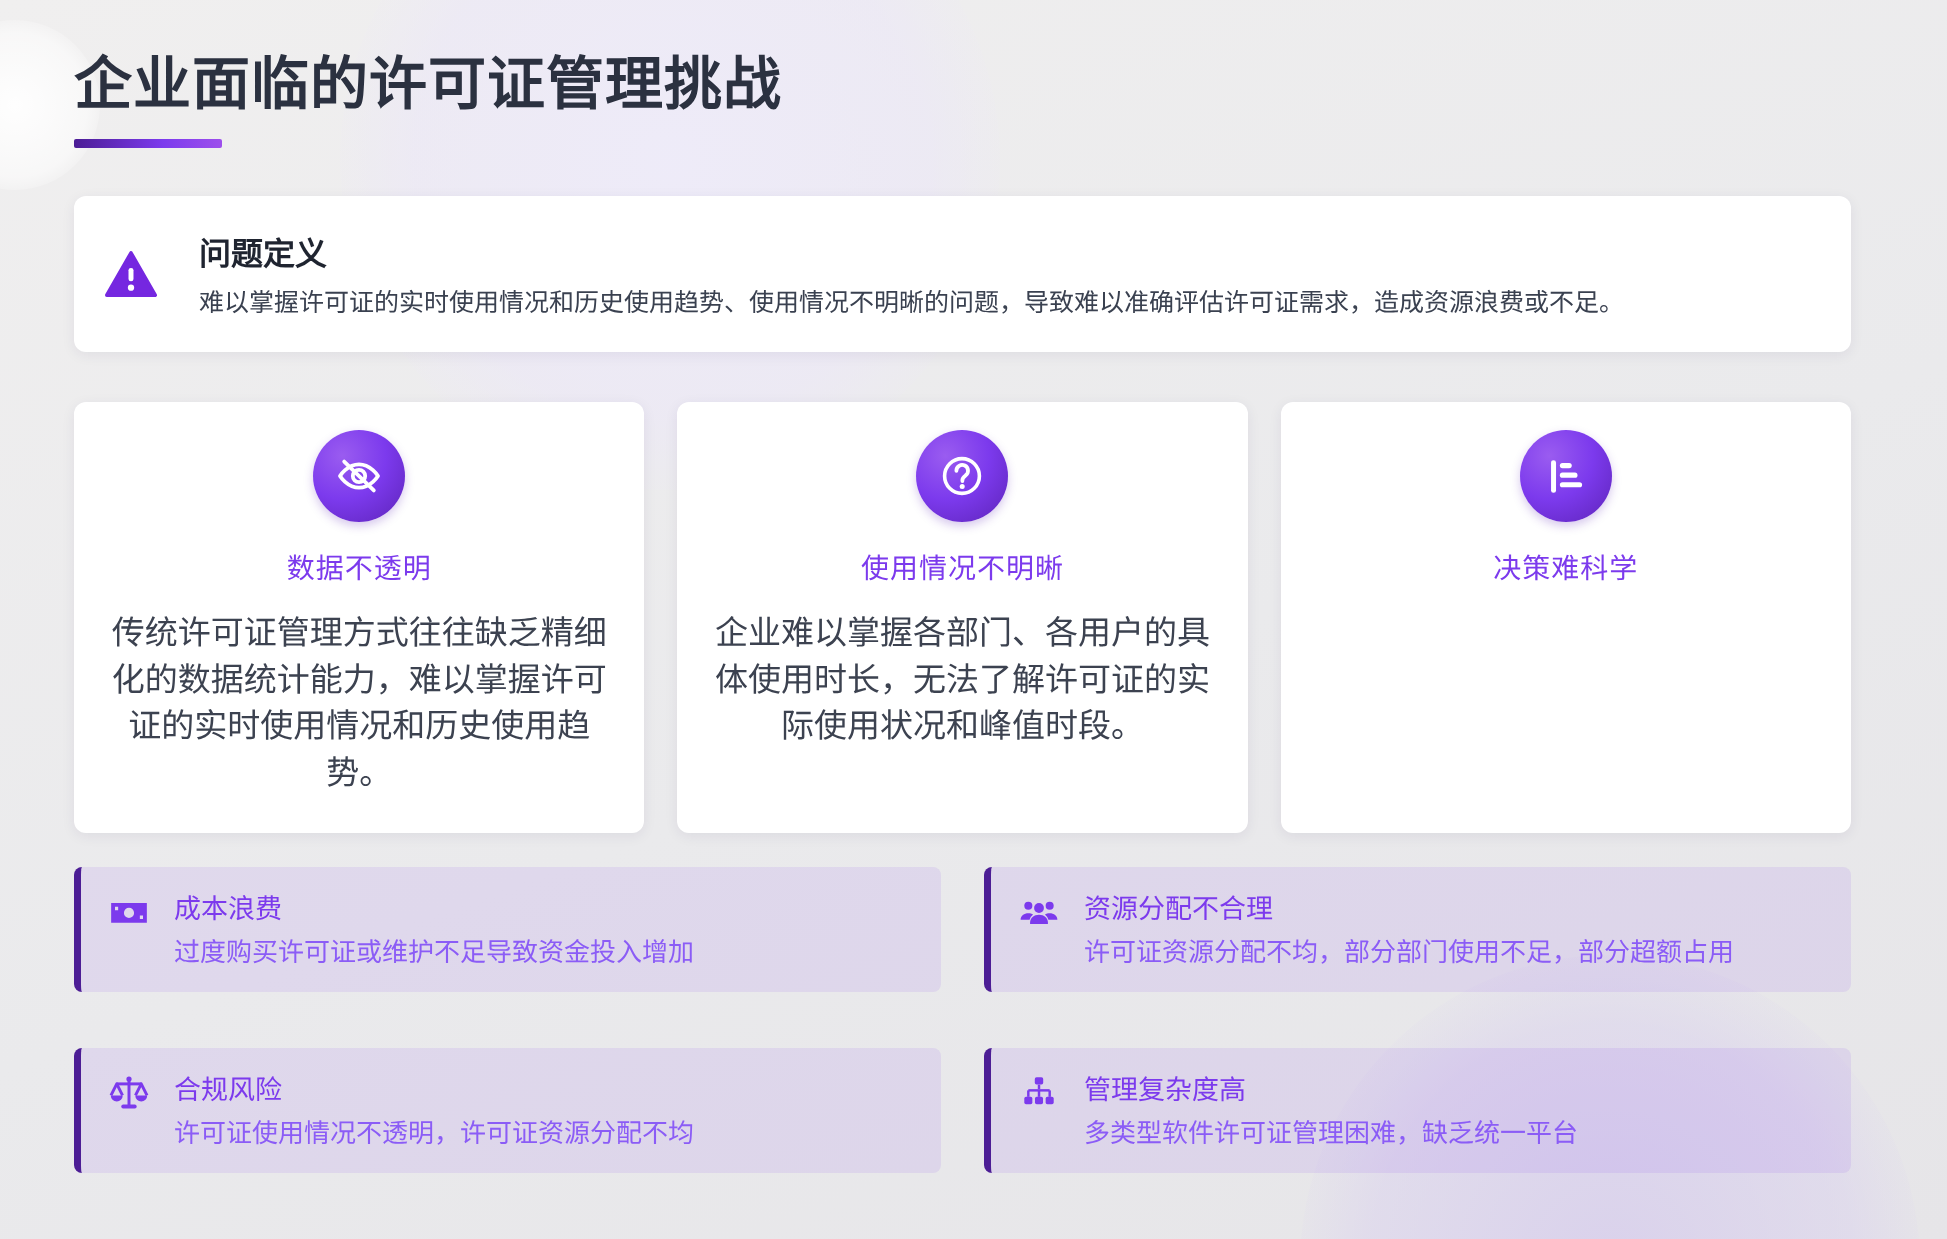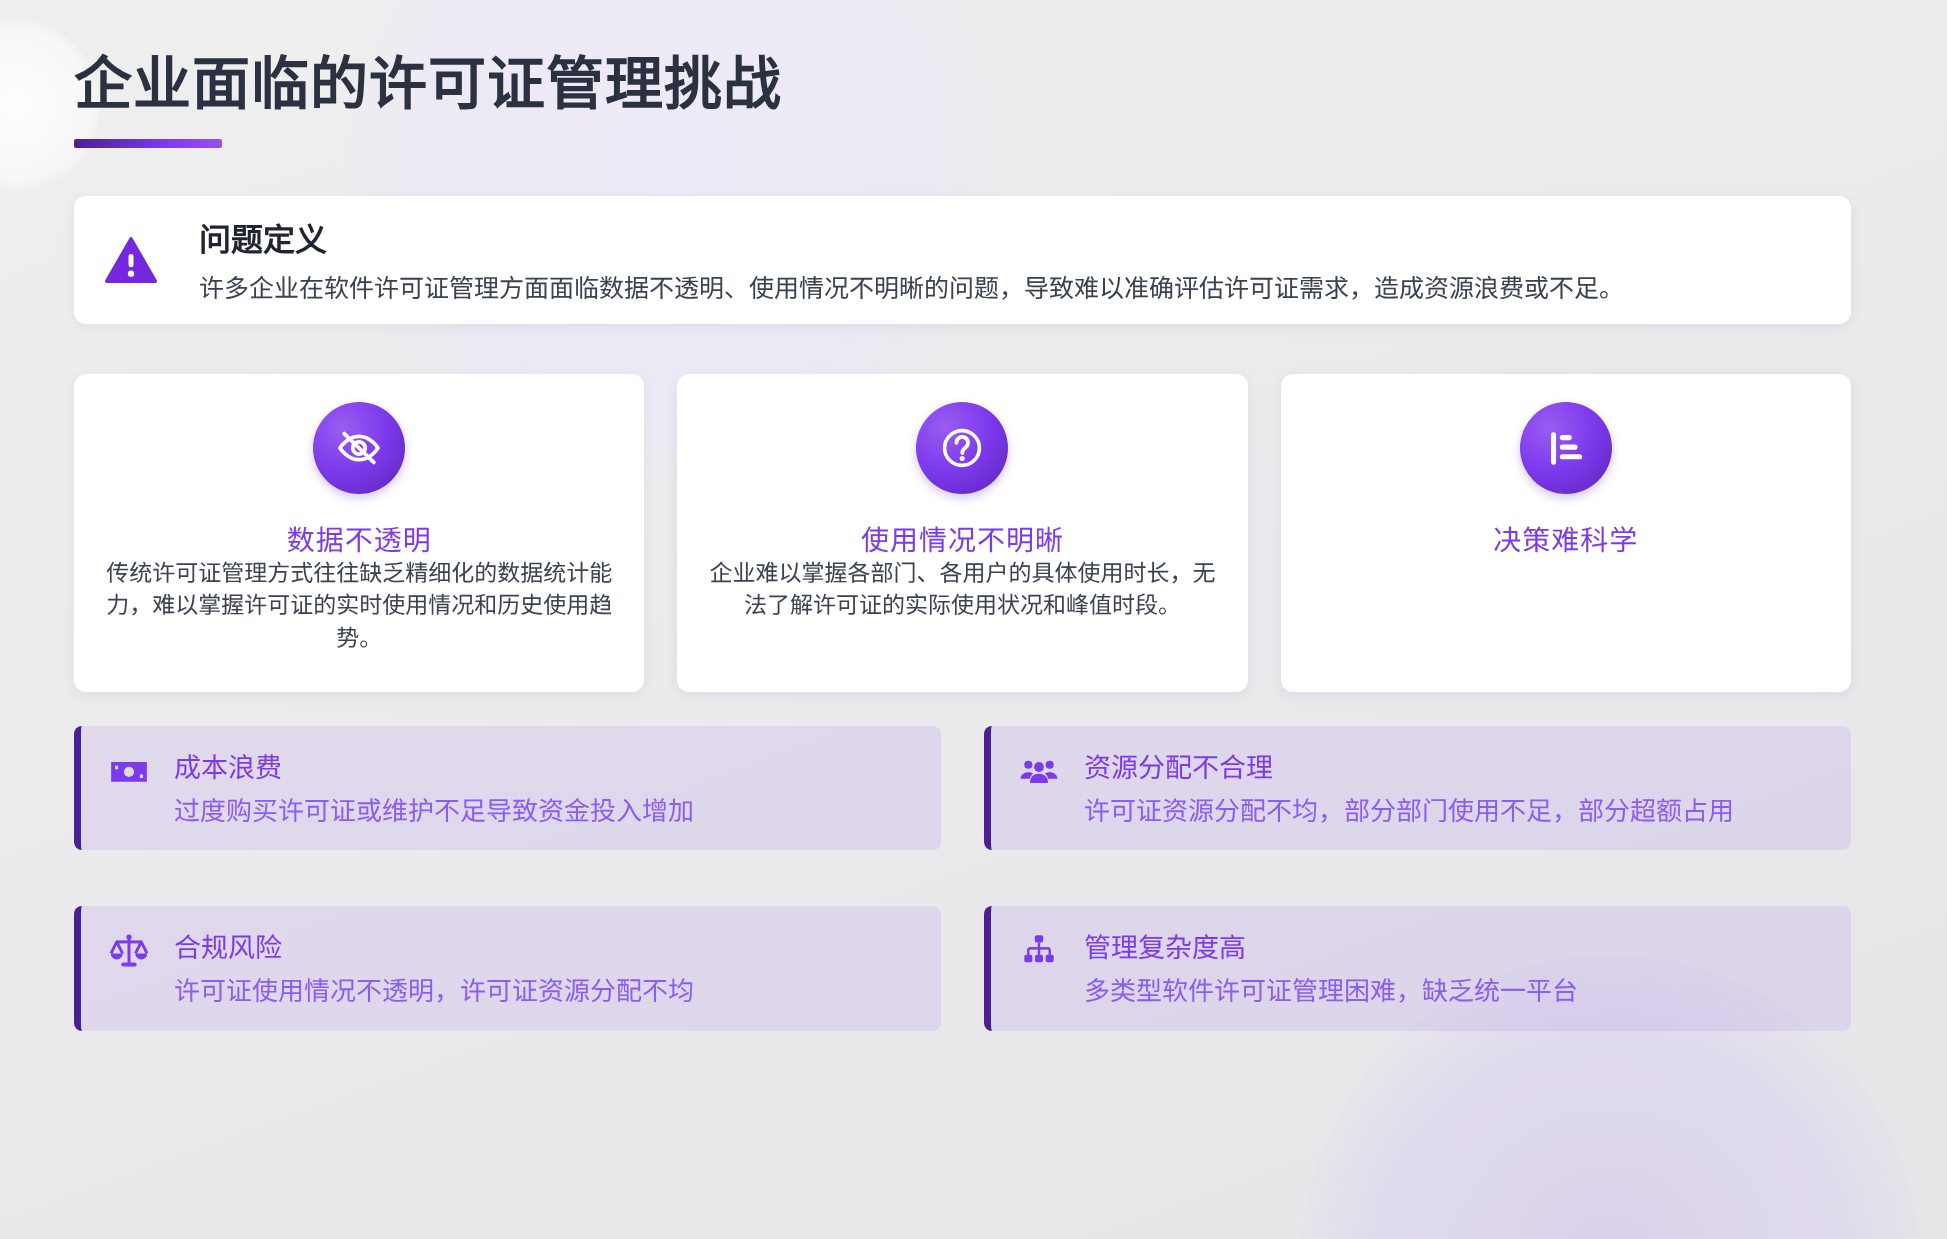--- a/index.html
+++ b/index.html
@@ -35,21 +35,21 @@
   }
   .title-underline {
     width: 148px; height: 9px;
     margin-top: 20px;
     border-radius: 2px;
     background: linear-gradient(90deg, #4c1d95 0%, #7c3aed 60%, #9d4eec 100%);
   }
 
   .problem-card {
     margin-top: 48px;
-    height: 128px;
+    height: 156px;
     background: #ffffff;
     border-radius: 12px;
     box-shadow: 0 3px 14px rgba(40, 30, 80, 0.07);
     display: flex;
     align-items: center;
     gap: 42px;
     padding: 0 48px 0 31px;
   }
   .problem-card .warn-icon svg { display: block; }
   .problem-card h2 {
@@ -86,21 +86,22 @@
     box-shadow: 0 4px 10px rgba(93, 35, 184, 0.25);
   }
   .challenge-card h3 {
     margin-top: 24px;
     font-size: 28px;
     font-weight: 500;
     color: #7c3aed;
     letter-spacing: 1px;
   }
   .challenge-card p {
-    font-size: 23px;
+    margin-top: 24px;
+    font-size: 33px;
     line-height: 1.42;
     color: #3c4250;
   }
 
   h2.section-title {
     margin-top: 46px;
     font-size: 41px;
     font-weight: 500;
     color: #2b3140;
     letter-spacing: 1px;
@@ -153,21 +154,21 @@
   <section class="problem-card">
     <span class="warn-icon">
       <svg width="52" height="48" viewBox="0 0 24 22">
         <path d="M12 1.2 23.2 20.8 H0.8 Z" fill="#7527e0" stroke="#7527e0" stroke-width="1.6" stroke-linejoin="round"></path>
         <rect x="10.85" y="8.2" width="2.3" height="6.2" rx="1.1" fill="#ffffff"></rect>
         <circle cx="12" cy="17.3" r="1.45" fill="#ffffff"></circle>
       </svg>
     </span>
     <div>
       <h2>问题定义</h2>
-      <p>许多企业在软件许可证管理方面面临数据不透明、使用情况不明晰的问题，导致难以准确评估许可证需求，造成资源浪费或不足。</p>
+      <p>难以掌握许可证的实时使用情况和历史使用趋势、使用情况不明晰的问题，导致难以准确评估许可证需求，造成资源浪费或不足。</p>
     </div>
   </section>
 
   <section class="challenges">
 
     <div class="challenge-card">
       <div class="icon-circle">
         <svg width="48" height="48" viewBox="0 0 24 24" fill="none" stroke="#ffffff" stroke-width="1.9" stroke-linecap="round" stroke-linejoin="round">
           <path d="M2.5 12s3.6-5.8 9.5-5.8S21.5 12 21.5 12s-3.6 5.8-9.5 5.8S2.5 12 2.5 12z"></path>
           <circle cx="12" cy="12" r="3.1"></circle>

